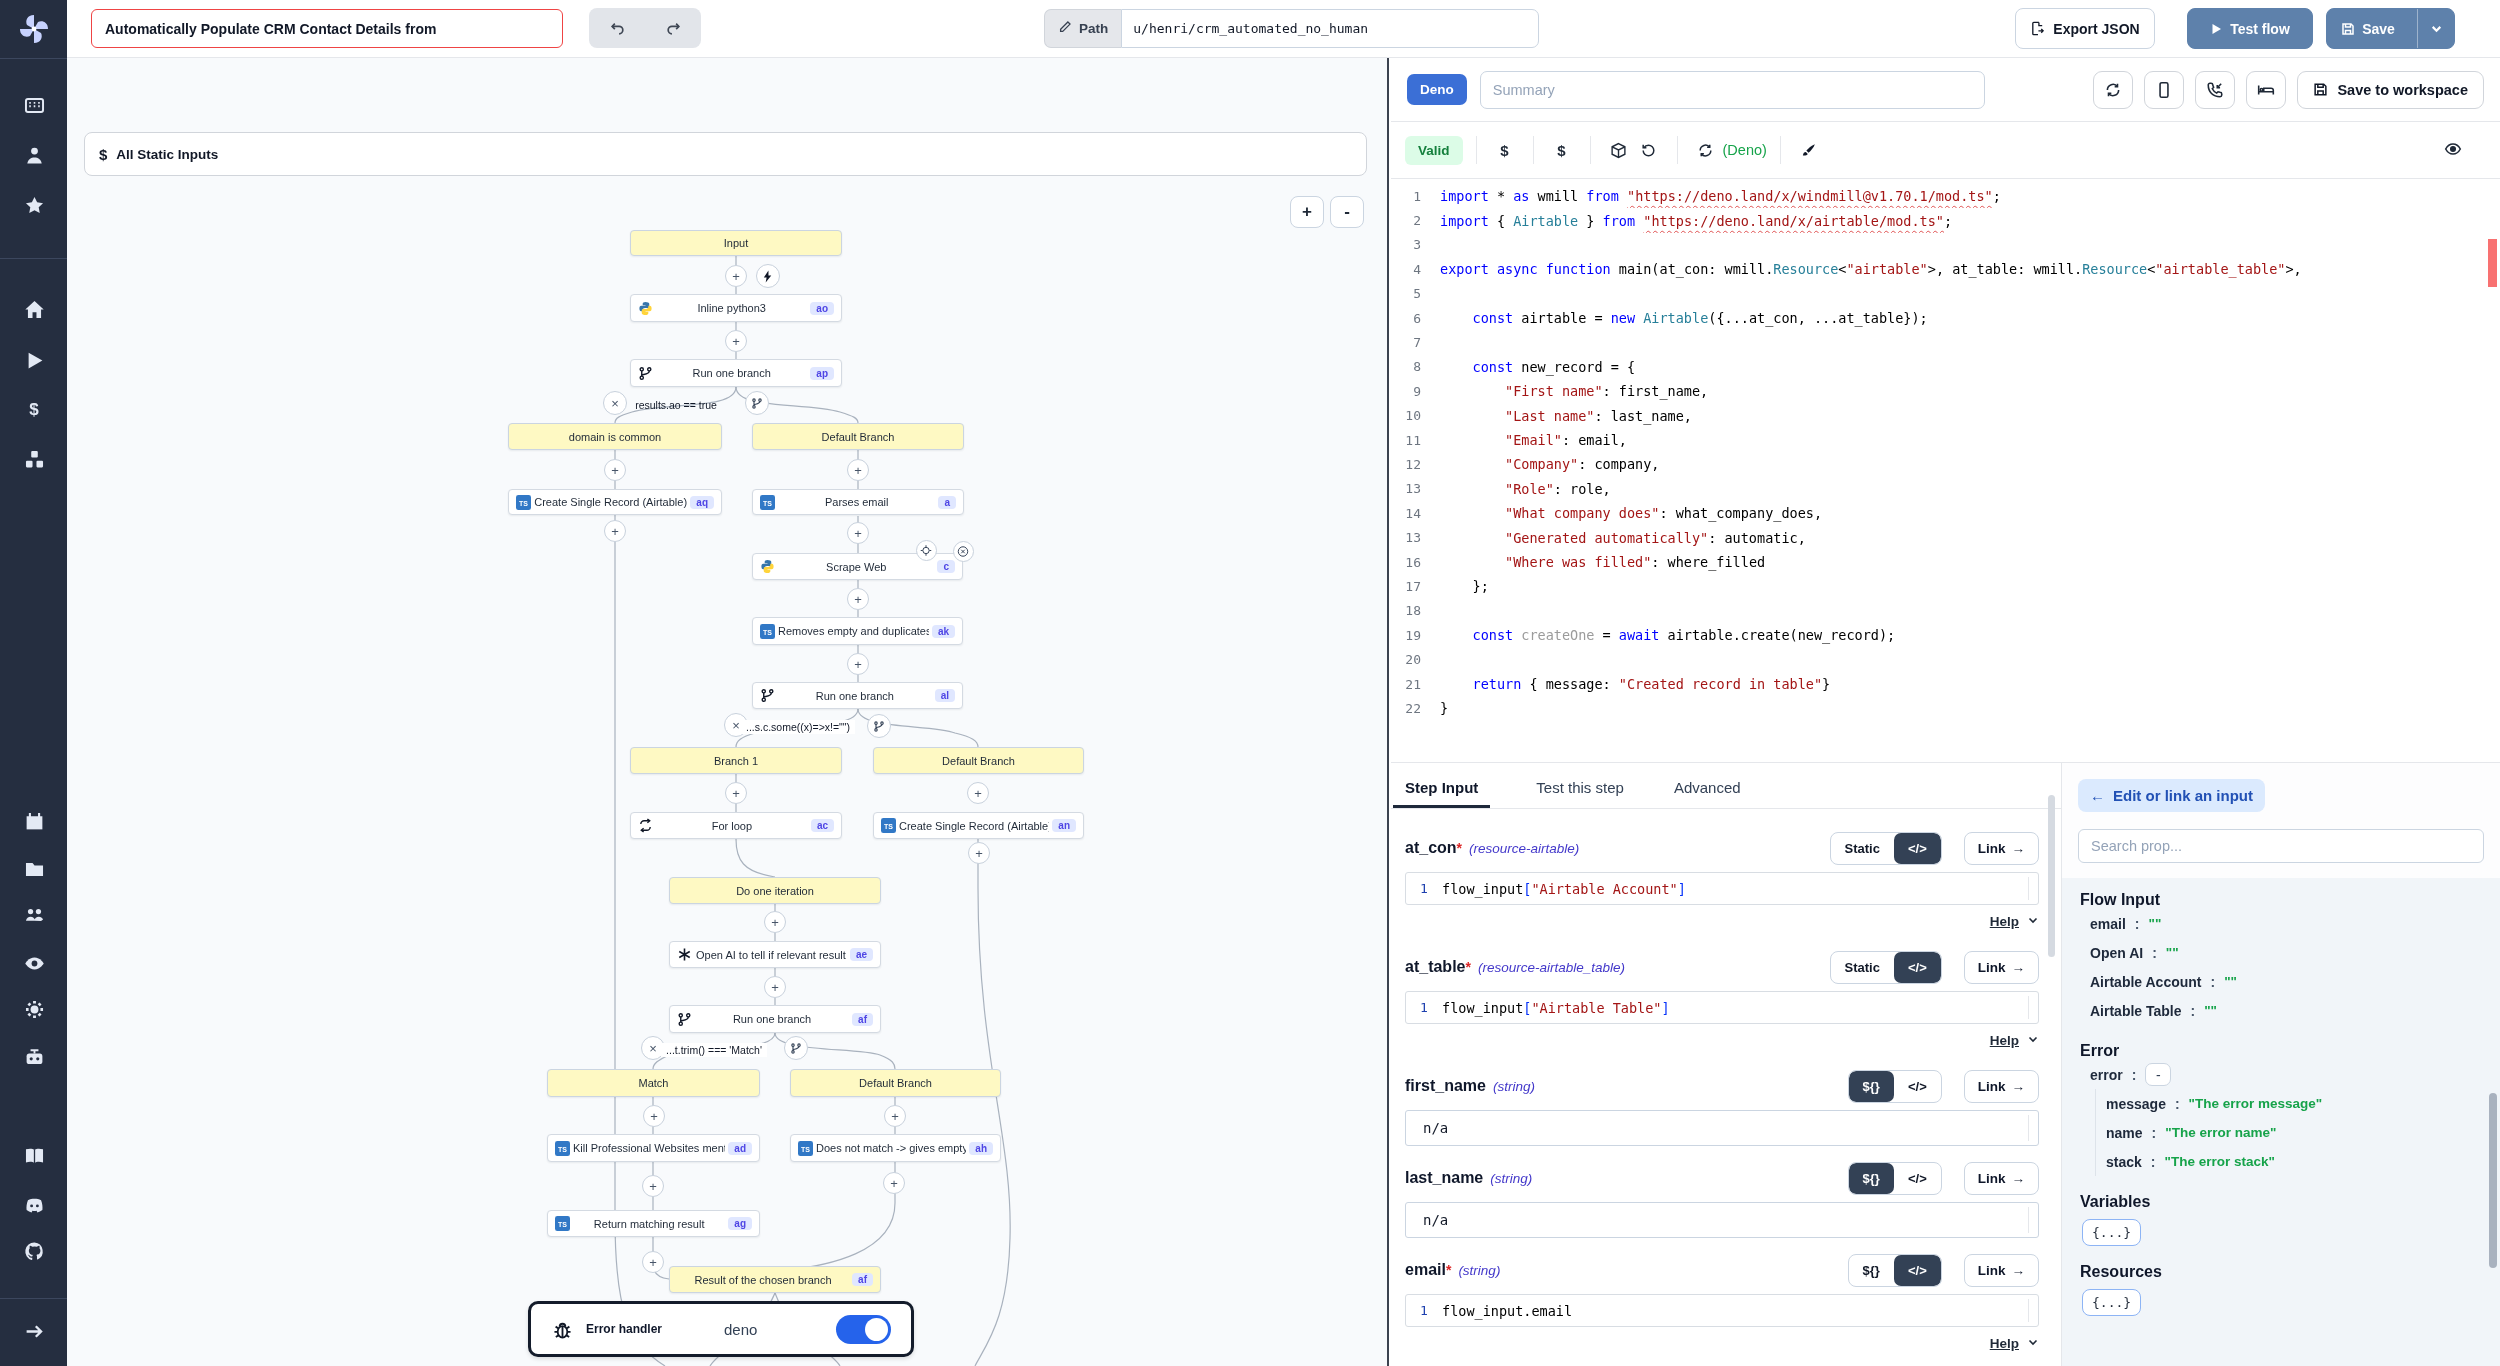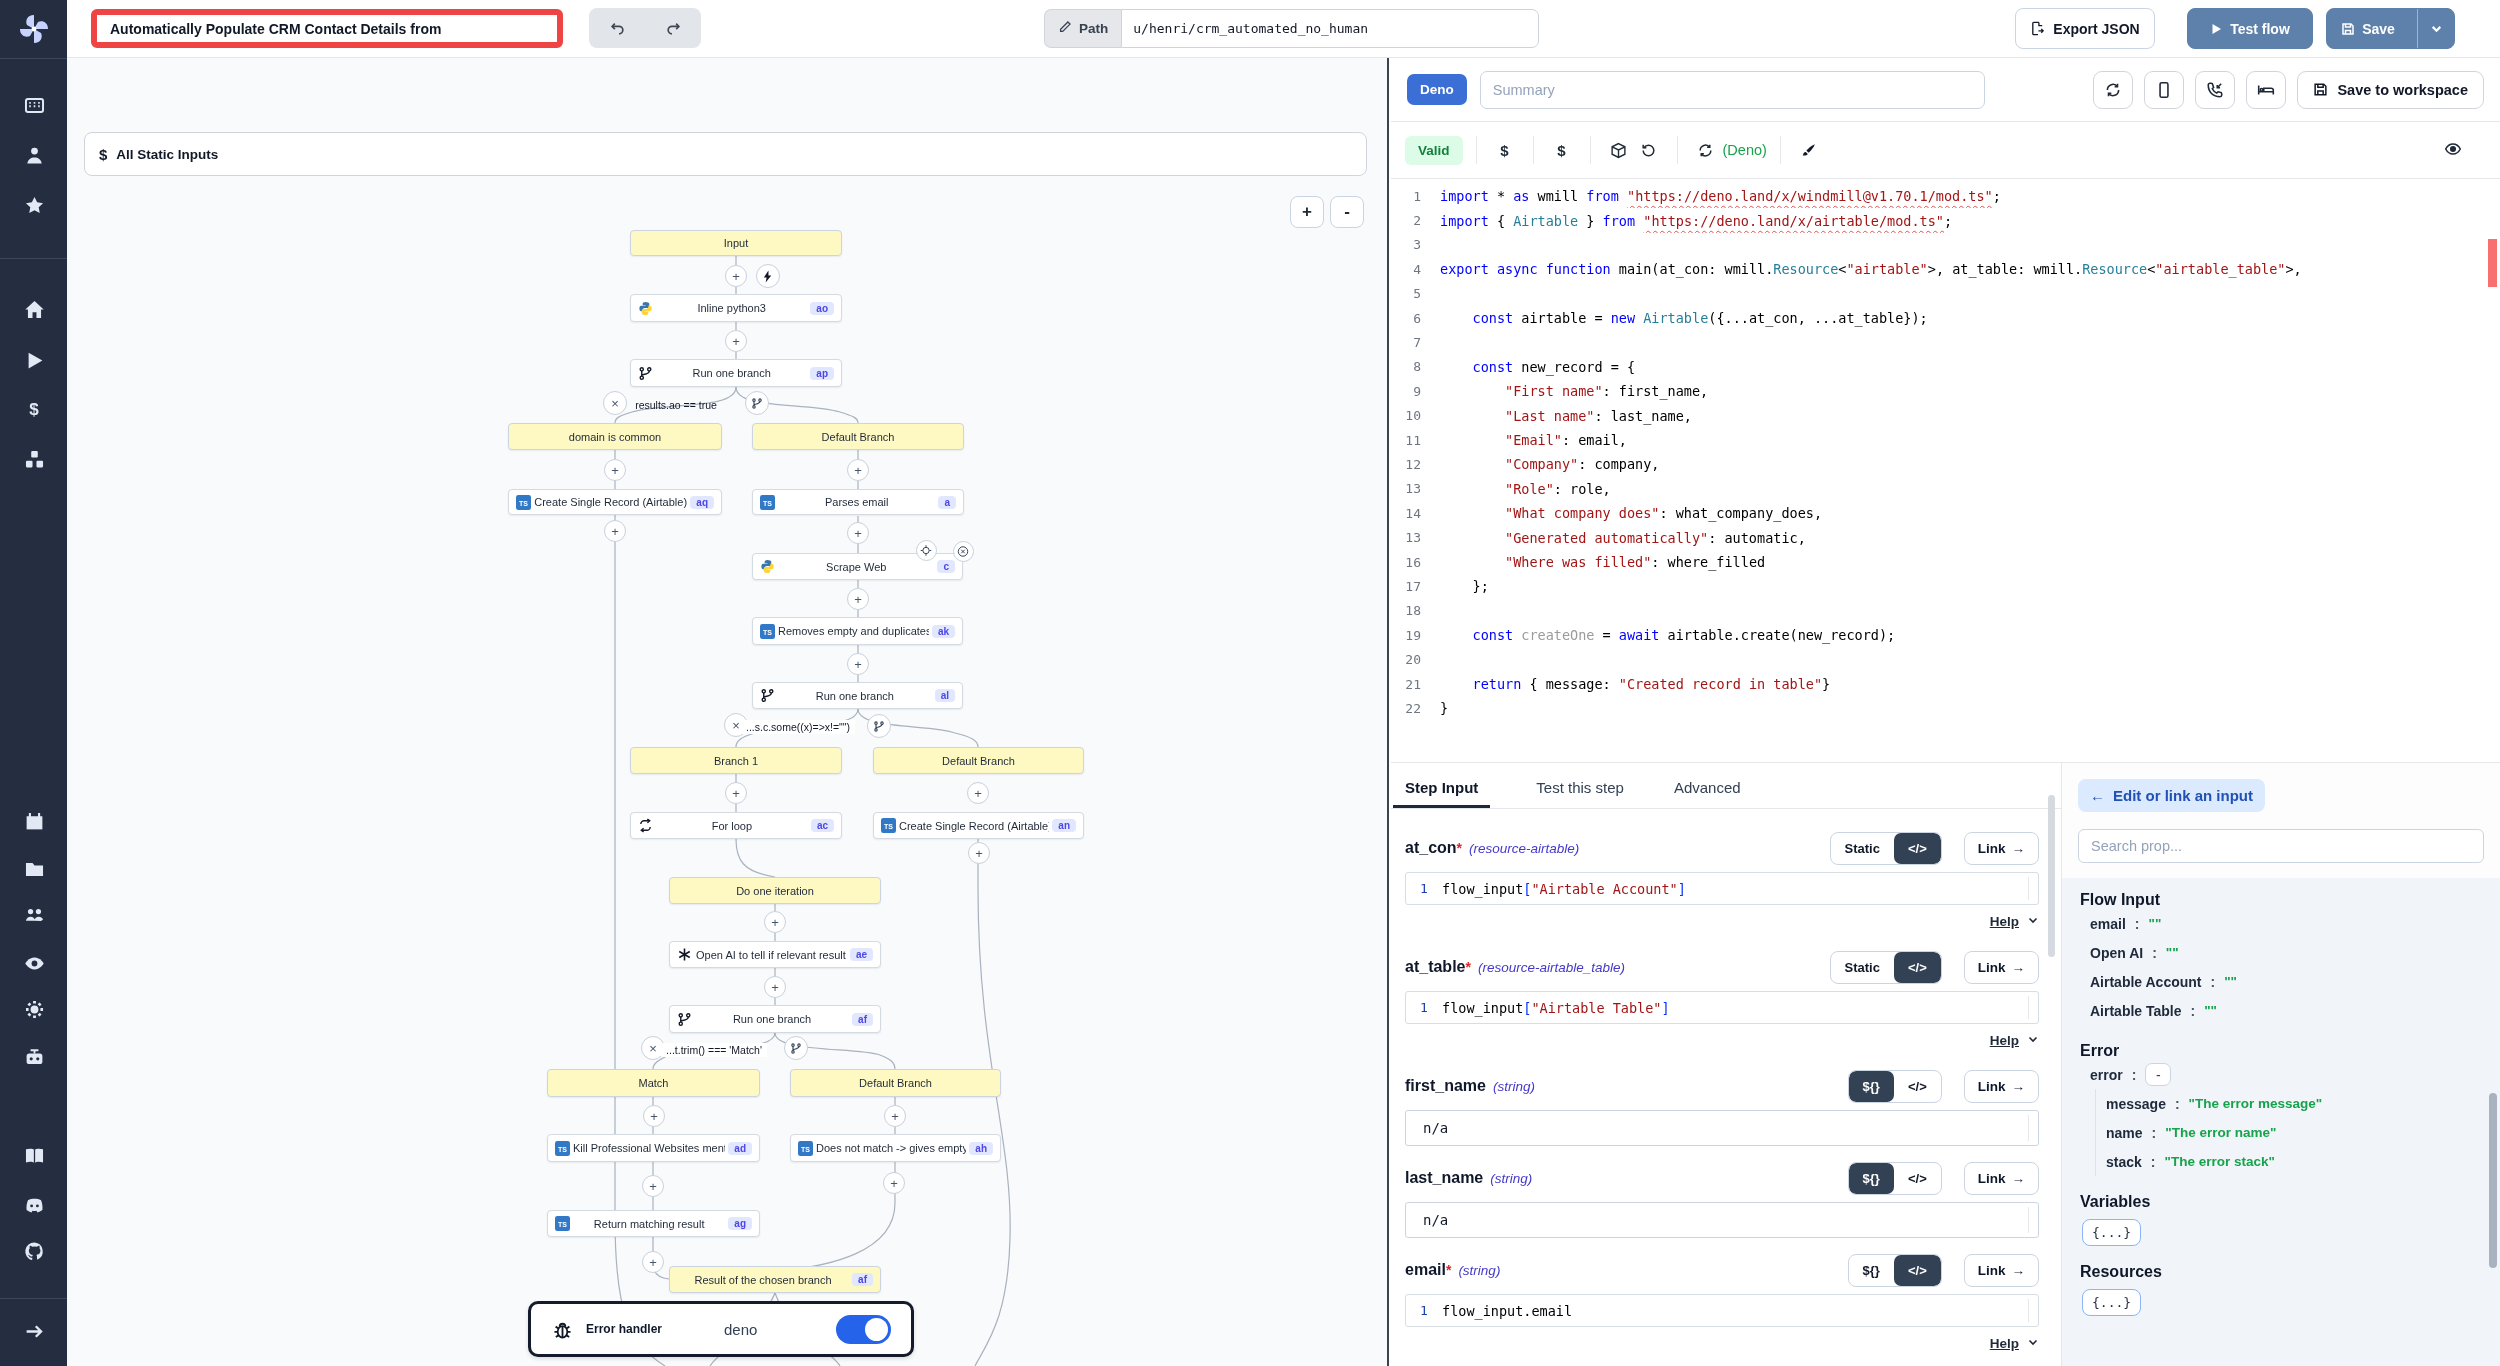--- a/index.html
+++ b/index.html
@@ -8,21 +8,21 @@
 
   
   #sidebar{position:absolute;left:0;top:0;width:67px;height:1366px;background:#252e40;z-index:30}
   .sb-logo{position:absolute;left:17px;top:12px;width:34px;height:34px}
   .sb-sep{position:absolute;left:0;width:67px;height:1px;background:#3c475e}
   .sb-ic{position:absolute;left:22px;width:24px;height:24px;display:flex;align-items:center;justify-content:center;color:#e3e9f4;font-weight:700;font-size:17px}
   .sb-ic svg{width:21px;height:21px}
 
   
   #topbar{position:absolute;left:67px;top:0;width:2433px;height:58px;background:#fff;border-bottom:1px solid #e5e7eb;z-index:20}
-  .title-in{position:absolute;left:24px;top:9px;width:472px;height:39px;border:6px solid #ef4444;border-radius:6px;display:flex;align-items:center;padding-left:13px;font-size:14px;font-weight:700;color:#111827;background:#fff}
+  .title-in{position:absolute;left:24px;top:9px;width:472px;height:39px;border:1px solid #ef4444;border-radius:6px;display:flex;align-items:center;padding-left:13px;font-size:14px;font-weight:700;color:#111827;background:#fff}
   .undoredo{position:absolute;left:522px;top:8px;width:112px;height:40px;background:#e2e5ea;border-radius:8px;display:flex;overflow:hidden}
   .ur{flex:1;display:flex;align-items:center;justify-content:center;color:#3f4754}
   .pathgroup{position:absolute;left:977px;top:9px;height:39px;display:flex}
   .pathchip{background:#e5e7eb;border:1px solid #d1d5db;border-right:none;border-radius:7px 0 0 7px;display:flex;align-items:center;padding:0 13px;font-size:13.5px;font-weight:700;color:#374151;gap:7px}
   .pathin{width:418px;border:1px solid #cbd5e1;border-radius:0 7px 7px 0;display:flex;align-items:center;padding-left:11px;font-family:"DejaVu Sans Mono",monospace;font-size:13px;color:#111827;background:#fff}
   .btn{display:flex;align-items:center;justify-content:center;gap:8px;font-weight:700;font-size:14px;border-radius:8px;height:41px}
   .btn.light{background:#fff;border:1px solid #cbd5e1;color:#111827}
   .btn.blue{background:#5e81ab;color:#fff;border:1px solid #5e81ab}
   #export-btn{position:absolute;left:1948px;top:8px;width:140px}
   #test-btn{position:absolute;left:2120px;top:8px;width:126px}

